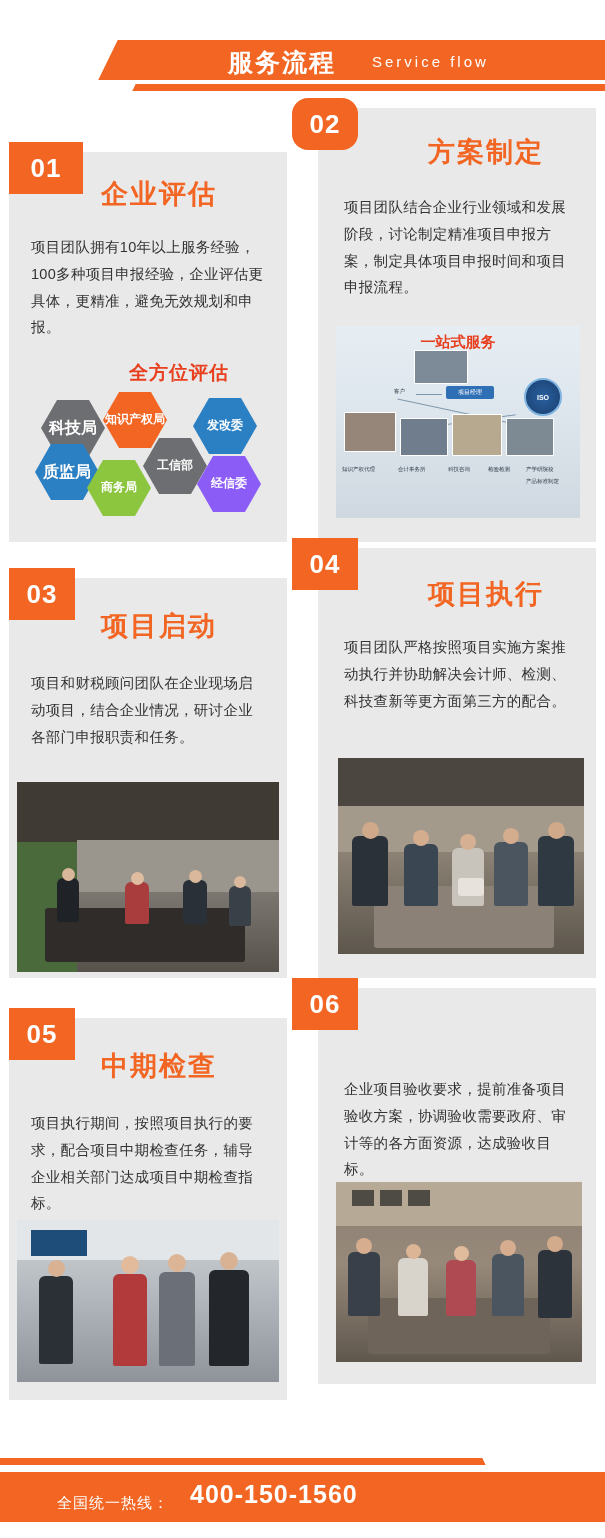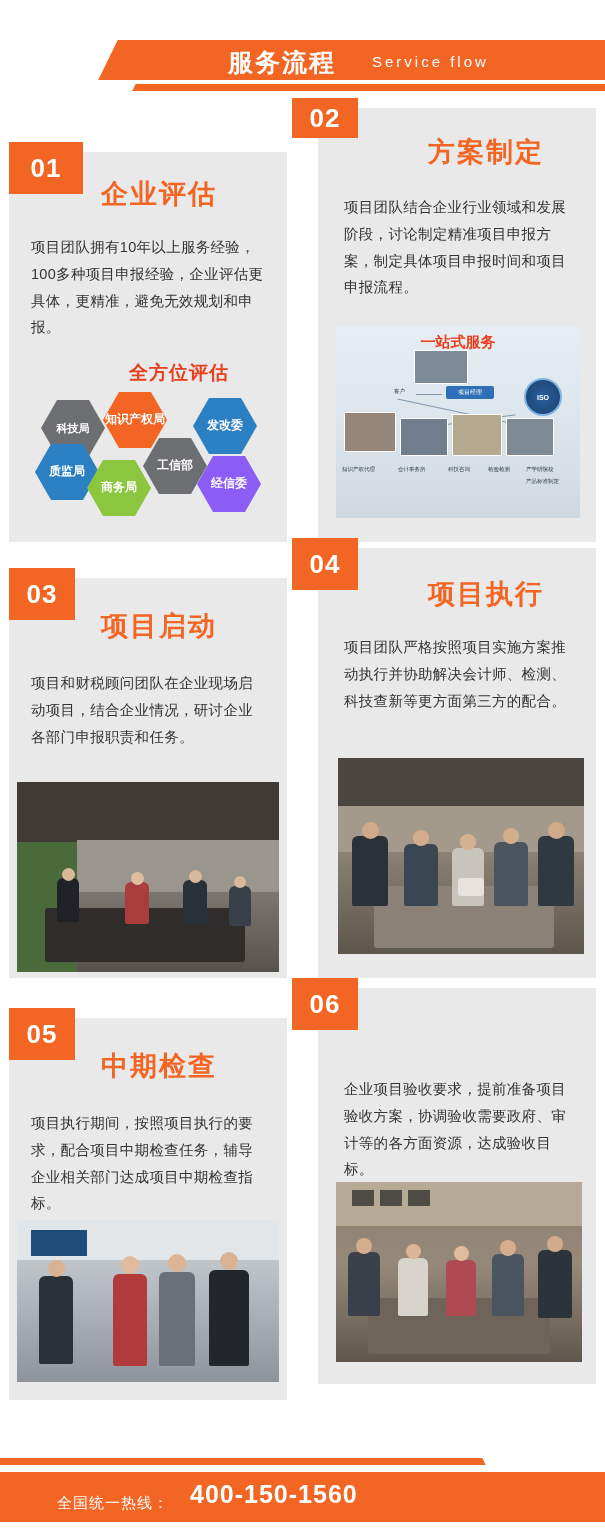--- a/index.html
+++ b/index.html
@@ -196,24 +196,24 @@
   <div class="header-cn">服务流程</div>
   <div class="header-en">Service flow</div>
 </div>
 
 <div class="card" style="top:152px; left:9px; width:278px; height:390px;">
   <div class="card-title" style="top:24px; left:92px;">企业评估</div>
   <div class="card-body" style="top:82px; left:22px; width:235px;">项目团队拥有10年以上服务经验，100多种项目申报经验，企业评估更具体，更精准，避免无效规划和申报。</div>
 
   <div class="photo p1" style="top:204px; left:18px; width:244px; height:166px;">
     <div class="p1-title">全方位评估</div>
-    <div class="hex" style="top:44px; left:14px; background:#6d6e71; font-size:11px;">科技局</div>
+    <div class="hex" style="top:44px; left:14px; background:#6d6e71; font-size:16px;">科技局</div>
     <div class="hex" style="top:36px; left:76px; background:#f26522; font-size:12px;">知识产权局</div>
     <div class="hex" style="top:42px; left:166px; background:#2b7fc3; font-size:12px;">发改委</div>
-    <div class="hex" style="top:88px; left:8px; background:#2b7fc3; font-size:12px;">质监局</div>
+    <div class="hex" style="top:88px; left:8px; background:#2b7fc3; font-size:16px;">质监局</div>
     <div class="hex" style="top:82px; left:116px; background:#6d6e71; font-size:12px;">工信部</div>
     <div class="hex" style="top:104px; left:60px; background:#8cc63f; font-size:12px;">商务局</div>
     <div class="hex" style="top:100px; left:170px; background:#8b5cf6; font-size:12px;">经信委</div>
   </div>
 
   <div class="num-badge" style="top:-10px; left:0px; width:74px; height:52px;">01</div>
 </div>
 
 <div class="card" style="top:108px; left:318px; width:278px; height:434px;">
   <div class="card-title" style="top:26px; left:110px;">方案制定</div>
@@ -238,21 +238,21 @@
     <div class="p2-seal" style="top:52px; left:188px;">ISO</div>
 
     <div class="p2-sm" style="top:140px; left:6px;">知识产权代理</div>
     <div class="p2-sm" style="top:140px; left:62px;">会计事务所</div>
     <div class="p2-sm" style="top:140px; left:112px;">科技咨询</div>
     <div class="p2-sm" style="top:140px; left:152px;">检验检测</div>
     <div class="p2-sm" style="top:140px; left:190px;">产学研院校</div>
     <div class="p2-sm" style="top:152px; left:190px;">产品标准制定</div>
   </div>
 
-  <div class="num-badge" style="top:-10px; left:-26px; width:66px; height:40px;">02</div>
+  <div class="num-badge" style="top:-10px; left:-26px; width:66px; height:52px;border-radius:16px;">02</div>
 </div>
 
 <div class="card" style="top:578px; left:9px; width:278px; height:400px;">
   <div class="card-title" style="top:30px; left:92px;">项目启动</div>
   <div class="card-body" style="top:92px; left:22px; width:235px;">项目和财税顾问团队在企业现场启动项目，结合企业情况，研讨企业各部门申报职责和任务。</div>
 
   <div class="photo" style="top:204px; left:8px; width:262px; height:190px; background:linear-gradient(180deg,#6d6a62 0%, #8b8780 40%, #57524c 100%);">
     <div class="room">
       <div class="r-wall" style="top:0; left:0; width:262px; height:60px; background:#3f3a34;"></div>
       <div class="r-wall" style="top:60px; left:0; width:60px; height:130px; background:#4a6a3c;"></div>

